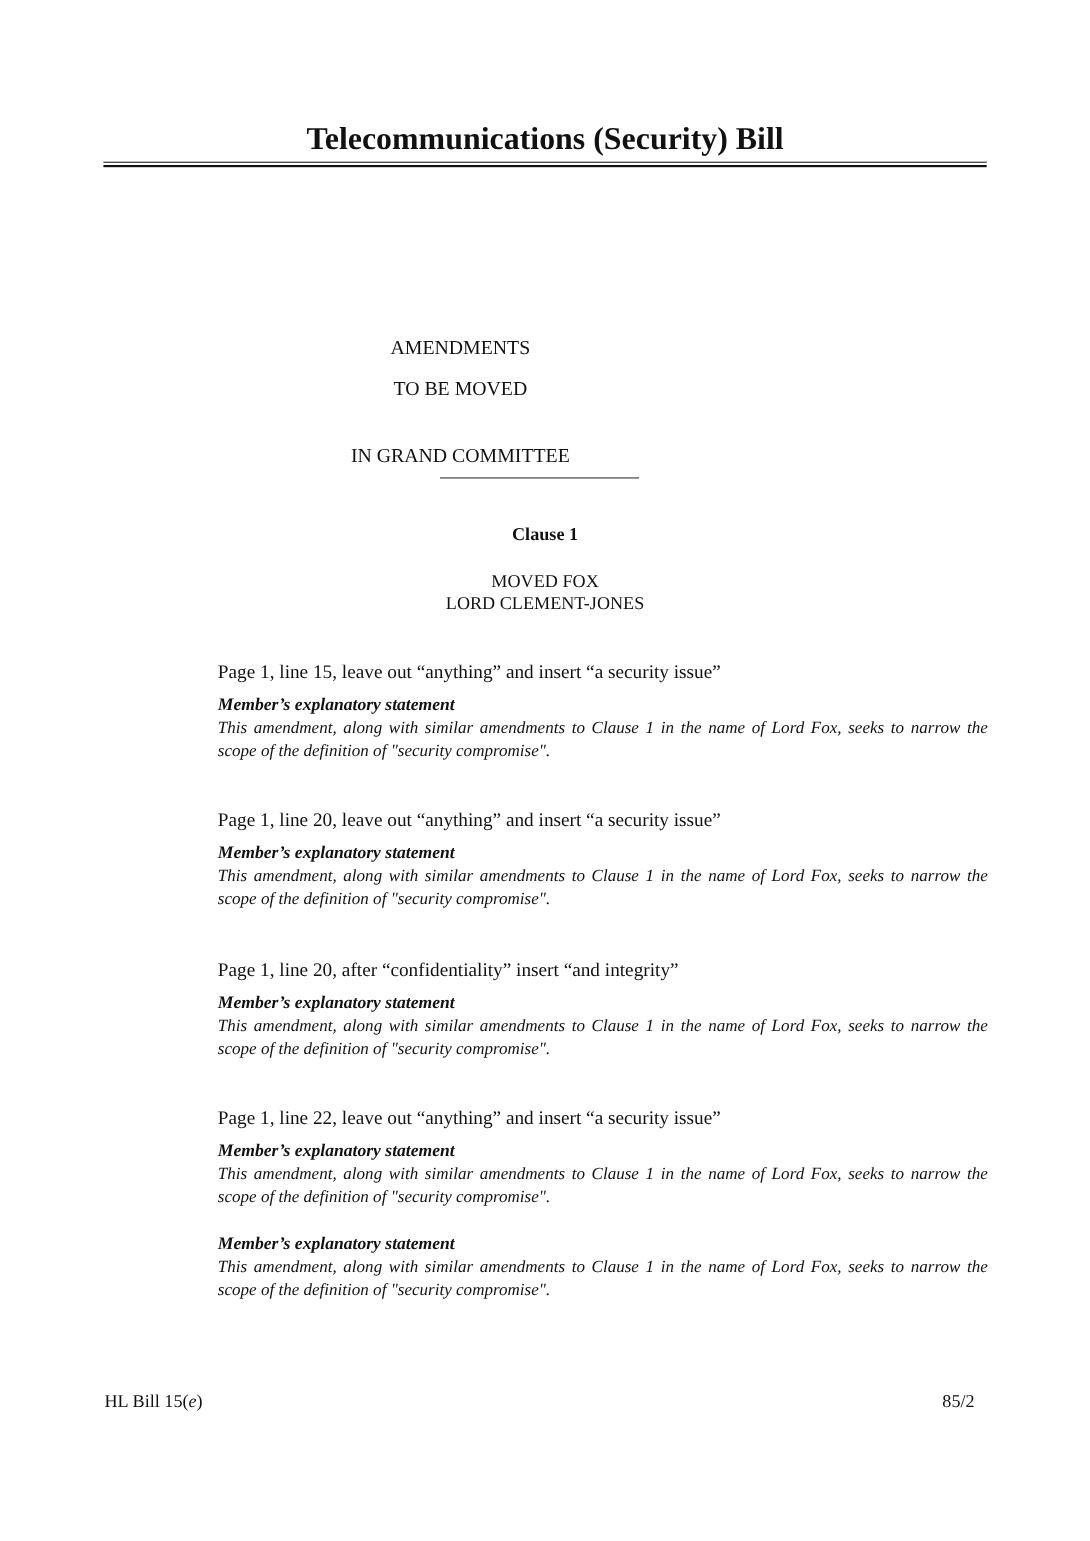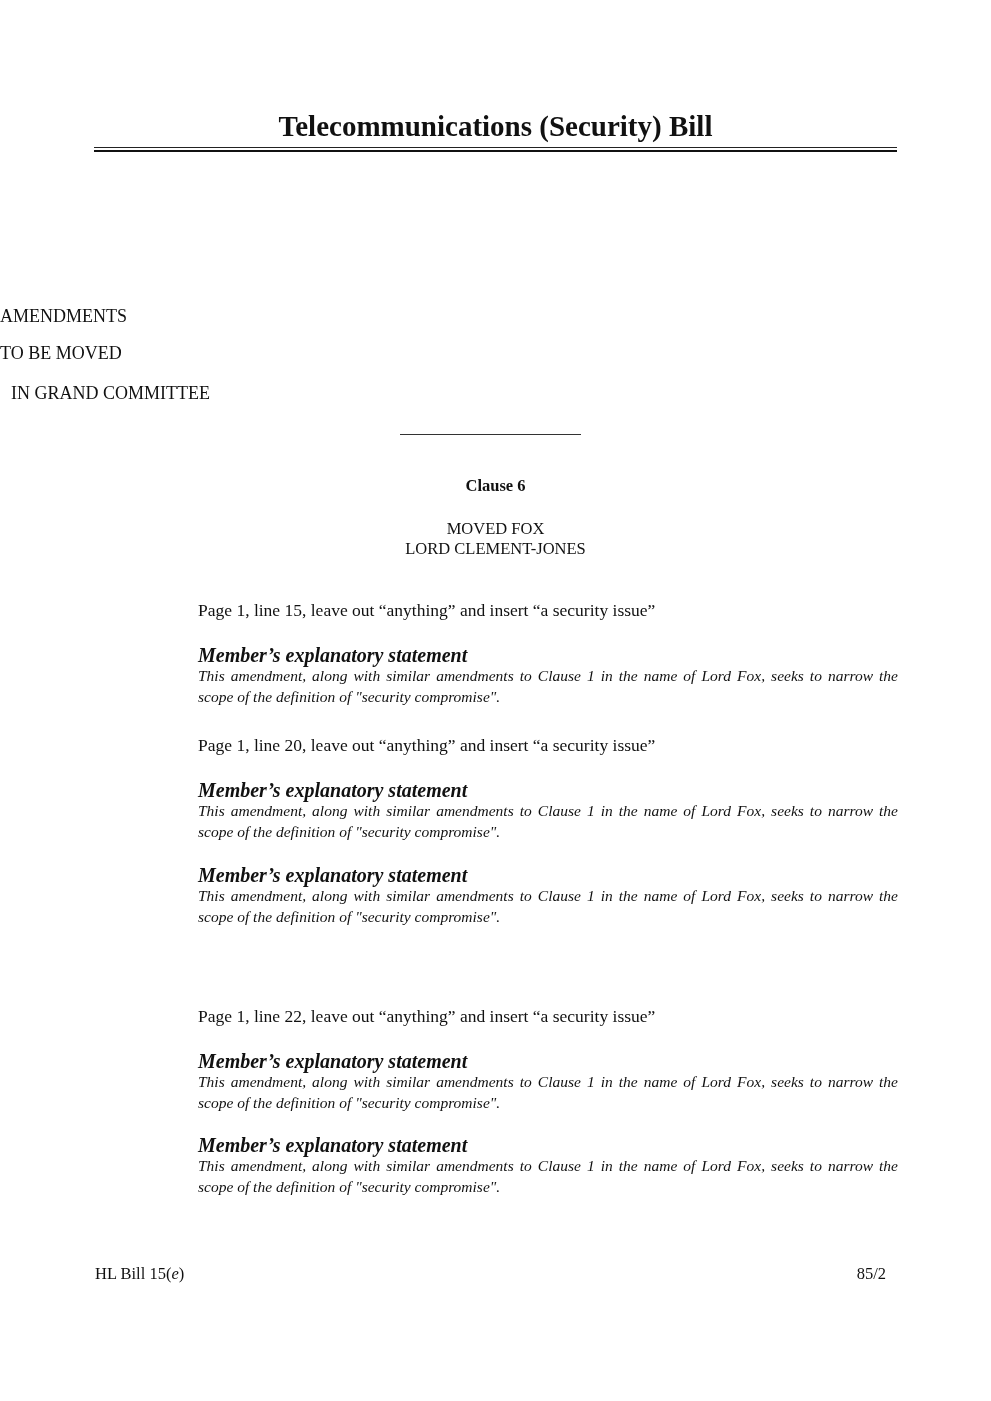--- a/index.html
+++ b/index.html
@@ -1,61 +1,62 @@
 <!DOCTYPE html>
 <html><head>
 <meta charset="utf-8">
 <style>
   html, body { margin:0; padding:0; background:#ffffff; }
   body { width:991px; height:1401px; position:relative; font-family:"Liberation Serif","DejaVu Serif",serif; color:#111; }
   .title { position:absolute; left:94px; width:803px; top:106px; text-align:center; font-weight:bold; font-size:29px; line-height:40px; }
   .rule1 { position:absolute; left:94px; width:803px; top:147px; height:0; border-top:1px solid #222; }
   .rule2 { position:absolute; left:94px; width:803px; top:150px; height:0; border-top:2.5px solid #111; }
-  .hdr { position:absolute; left:0; width:837px; font-size:18px; }
+  .hdr { position:absolute; left:0; width:837px; text-align:center; font-size:18px; }
   .shortrule { position:absolute; left:400px; width:181px; top:434px; border-top:1px solid #333; }
   .clause { position:absolute; left:0; width:991px; top:476px; text-align:center; font-size:16.5px; font-weight:bold; }
   .members { position:absolute; left:0; width:991px; top:519px; text-align:center; font-size:16.5px; line-height:20px; }
   .amend { position:absolute; left:198px; width:700px; }
   .amend .text { font-size:17.5px; line-height:22px;margin-top:29px; }
-  .amend .es-title { font-style:italic; font-weight:bold; font-size:20px; margin-top:24px; line-height:20px; }
+  .amend .es-title { font-style:italic; font-weight:bold; font-size:16px; margin-top:10px; line-height:20px; }
   .amend .es-body { font-style:italic; font-size:15.5px; line-height:21px; text-align:justify; }
   .footer-left { position:absolute; left:95px; top:1264px; font-size:16.5px; }
   .footer-right { position:absolute; right:105px; top:1264px; font-size:16.5px; }
 </style>
 </head>
 <body>
 
 <div class="title">Telecommunications (Security) Bill</div>
 <div class="rule1"></div>
 <div class="rule2"></div>
 
 <div class="hdr" style="top:306px;">AMENDMENTS</div>
 <div class="hdr" style="top:343px;">TO BE MOVED</div>
-<div class="hdr" style="top:383px;margin-left:11px;">IN GRAND COMMITTEE</div>
+<div class="hdr" style="top:404px;">IN GRAND COMMITTEE</div>
 <div class="shortrule"></div>
 
-<div class="clause">Clause 6</div>
+<div class="clause">Clause 1</div>
 <div class="members">
   <div>MOVED FOX</div>
   <div>LORD CLEMENT-JONES</div>
 </div>
 
 <div class="amend" style="top:570px;">
   <div class="text">Page 1, line 15, leave out “anything” and insert “a security issue”</div>
   <div class="es-title">Member’s explanatory statement</div>
   <div class="es-body">This amendment, along with similar amendments to Clause 1 in the name of Lord Fox, seeks to narrow the scope of the definition of "security compromise".</div>
 </div>
 
 <div class="amend" style="top:705px;">
   <div class="text">Page 1, line 20, leave out “anything” and insert “a security issue”</div>
   <div class="es-title">Member’s explanatory statement</div>
   <div class="es-body">This amendment, along with similar amendments to Clause 1 in the name of Lord Fox, seeks to narrow the scope of the definition of "security compromise".</div>
 </div>
 
 <div class="amend" style="top:841px;">
+  <div class="text">Page 1, line 20, after “confidentiality” insert “and integrity”</div>
   <div class="es-title">Member’s explanatory statement</div>
   <div class="es-body">This amendment, along with similar amendments to Clause 1 in the name of Lord Fox, seeks to narrow the scope of the definition of "security compromise".</div>
 </div>
 
 <div class="amend" style="top:976px;">
   <div class="text">Page 1, line 22, leave out “anything” and insert “a security issue”</div>
   <div class="es-title">Member’s explanatory statement</div>
   <div class="es-body">This amendment, along with similar amendments to Clause 1 in the name of Lord Fox, seeks to narrow the scope of the definition of "security compromise".</div>
 </div>
 

